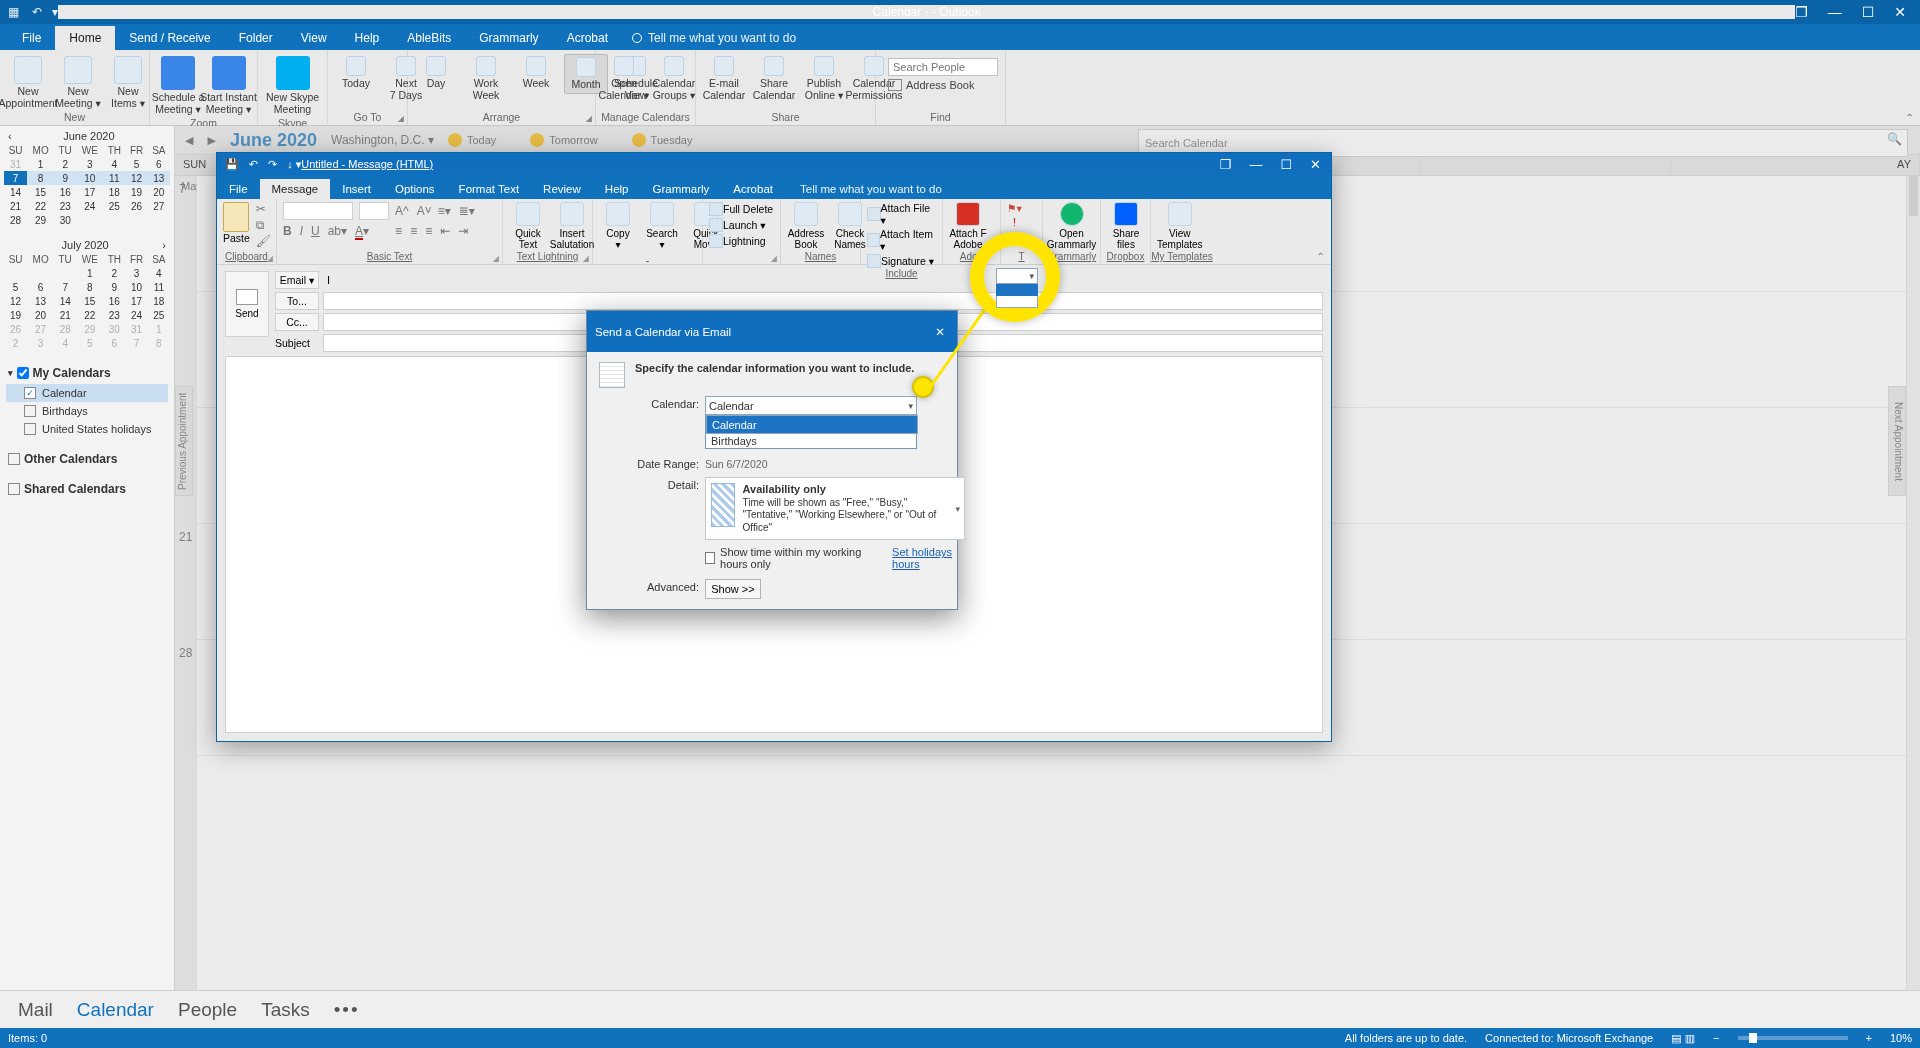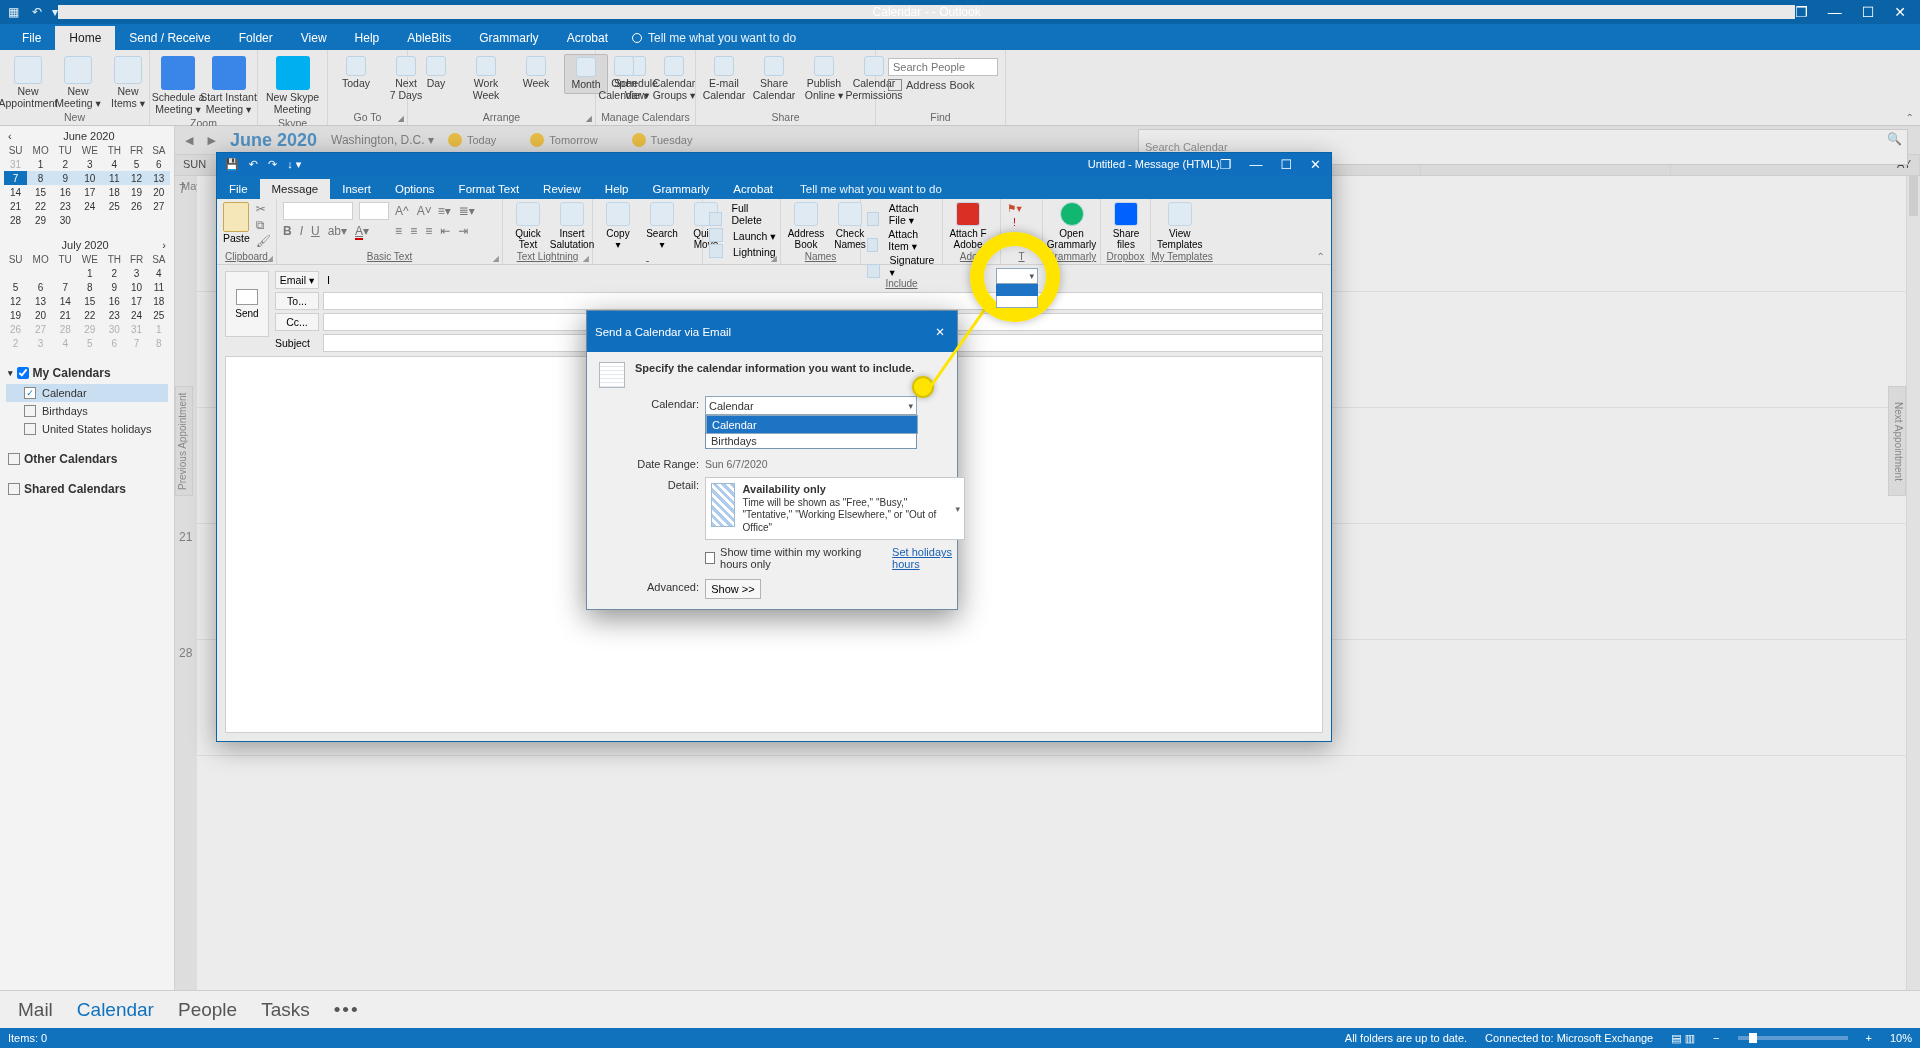--- a/index.html
+++ b/index.html
@@ -63,21 +63,21 @@
 
 .center{ flex:1; position:relative; background:#e9e9e9;}
 .cal-hdr{ height:28px; display:flex; align-items:center; gap:14px; padding:0 10px; font-size:13px;}
 .cal-hdr .nav{ font-size:11px; color:#555;}
 .cal-hdr .mo{ font-size:18px; color:#1072bd; font-weight:600;}
 .cal-hdr .loc{ font-size:12px; color:#555;}
 .wx{ display:flex; gap:34px; font-size:11px; color:#555;}
 .wx .d{display:flex;align-items:center;gap:5px;}
 .wx .sun{width:14px;height:14px;background:#f7b500;border-radius:50%;}
 .searchcal{ position:absolute; right:12px; top:3px; width:770px; }
-.searchcal input{ width:100%; height:36px; border:1px solid #c9c9c9; font-size:11px; padding:0 6px; color:#888; background:#fff;}
+.searchcal input{ width:100%; height:28px; border:1px solid #c9c9c9; font-size:11px; padding:0 6px; color:#888; background:#fff;}
 .searchcal .mag{ position:absolute; right:6px; top:3px; font-size:12px; color:#777;}
 .wk-hdr{ height:22px; background:#e2e2e2; border-top:1px solid #cfcfcf; border-bottom:1px solid #cfcfcf; display:flex; font-size:11px;}
 .wk-hdr .c{ flex:1; padding:3px 8px; border-right:1px solid #d6d6d6;}
 .dates-col{ position:absolute; left:0; top:52px; width:22px; bottom:0; }
 .dates-col .n{ height:116px; padding:4px 4px; font-size:12px; color:#555;}
 .grid-bg{ position:absolute; left:22px; right:0; top:50px; bottom:0; background:#fff;}
 .grid-bg .row{ height:116px; border-bottom:1px solid #e6e6e6;}
 
 .prev-appt, .next-appt{ position:absolute; top:260px; width:18px; height:110px; background:#e2e2e2; border:1px solid #cfcfcf; writing-mode:vertical-rl; transform:rotate(180deg); font-size:10px; text-align:center; padding:4px 1px; color:#666;}
 .prev-appt{ left:0;}
@@ -95,36 +95,36 @@
 .status-bar .zoom-track{ width:110px;height:4px;background:#5c9cd2; position:relative;}
 .status-bar .zoom-track .knob{position:absolute; left:10%; top:-3px; width:8px;height:10px;background:#fff;}
 
 
 .veil{ position:absolute; inset:0; background:rgba(200,200,200,0.35); pointer-events:none;}
 
 
 .msgwin{ position:absolute; left:216px; top:152px; width:1116px; height:590px; background:#eaeaea; box-shadow:0 6px 24px rgba(0,0,0,.35); display:flex; flex-direction:column; border:1px solid #0a63a6;}
 .msgwin .mtitle{ height:22px; background:#106ebe; color:#fff; display:flex; align-items:center; font-size:11px;}
 .msgwin .mtitle .ml{ display:flex; gap:10px; padding-left:8px;}
-.msgwin .mtitle .mc{ flex:1; text-align:right;}
+.msgwin .mtitle .mc{ flex:1; text-align:left;text-decoration:underline;}
 .msgwin .mtitle .mr{ display:flex; gap:18px; padding-right:10px; font-size:13px;}
 .msgwin .mtabs{ height:24px; background:#1072bd; color:#fff; display:flex; align-items:flex-end; font-size:11.5px;}
 .msgwin .mtabs .t{ padding:4px 12px;}
 .msgwin .mtabs .t.active{ background:#eaeaea; color:#222;}
 .msgwin .mtabs .tell{ display:flex;align-items:center;gap:5px;color:#eaf4fb;padding:4px 10px;}
 .msgwin .mrib{ height:66px; background:#eaeaea; border-bottom:1px solid #cfcfcf; display:flex; font-size:10.5px; position:relative;}
 .mg{ border-right:1px solid #d6d6d6; display:flex; flex-direction:column;}
 .mg .b{ flex:1; display:flex; padding:3px 6px 0 6px; gap:6px; align-items:flex-start;}
 .mg .l{ text-align:center; font-size:10px; color:#666; padding-bottom:2px; position:relative;text-decoration:underline;}
 .mg .l .dlg{position:absolute;right:3px;bottom:1px;font-size:8px;color:#999;}
 .mbtn{ display:flex; flex-direction:column; align-items:center; text-align:center; line-height:1.1; min-width:38px; gap:2px;}
 .mbtn .ic{ width:24px;height:24px; background:#dfeaf3; border:1px solid #c3d6e6; border-radius:3px;}
 .mbtn span{font-size:10px; white-space:pre;}
 .inline-stack{display:flex;flex-direction:column;gap:2px;font-size:10.5px;}
-.inline-stack .row{display:flex;align-items:flex-end;gap:10px;}
+.inline-stack .row{display:flex;align-items:center;gap:0;}
 .inline-stack .ic{width:14px;height:14px;background:#d9e6f0;border:1px solid #bcd3e6;}
 .paste-stack{display:flex;flex-direction:column;align-items:center;}
 .paste-stack .clip{width:26px;height:30px;background:#f5e7b8;border:1px solid #caa94e;border-radius:2px;}
 .fmt-row{display:flex;gap:6px;align-items:center;}
 .fmt-sel{width:70px;height:18px;border:1px solid #cfcfcf;background:#fff;}
 .fmt-sel.sm{width:30px;}
 .fmt-icons{display:flex;gap:8px;font-size:12px;color:#777;}
 .mrib .coll{position:absolute;right:6px;bottom:2px;font-size:10px;color:#777;}
 
 .msg-fields{ padding:6px 8px 2px 8px; display:flex; gap:6px; background:#eaeaea;}

